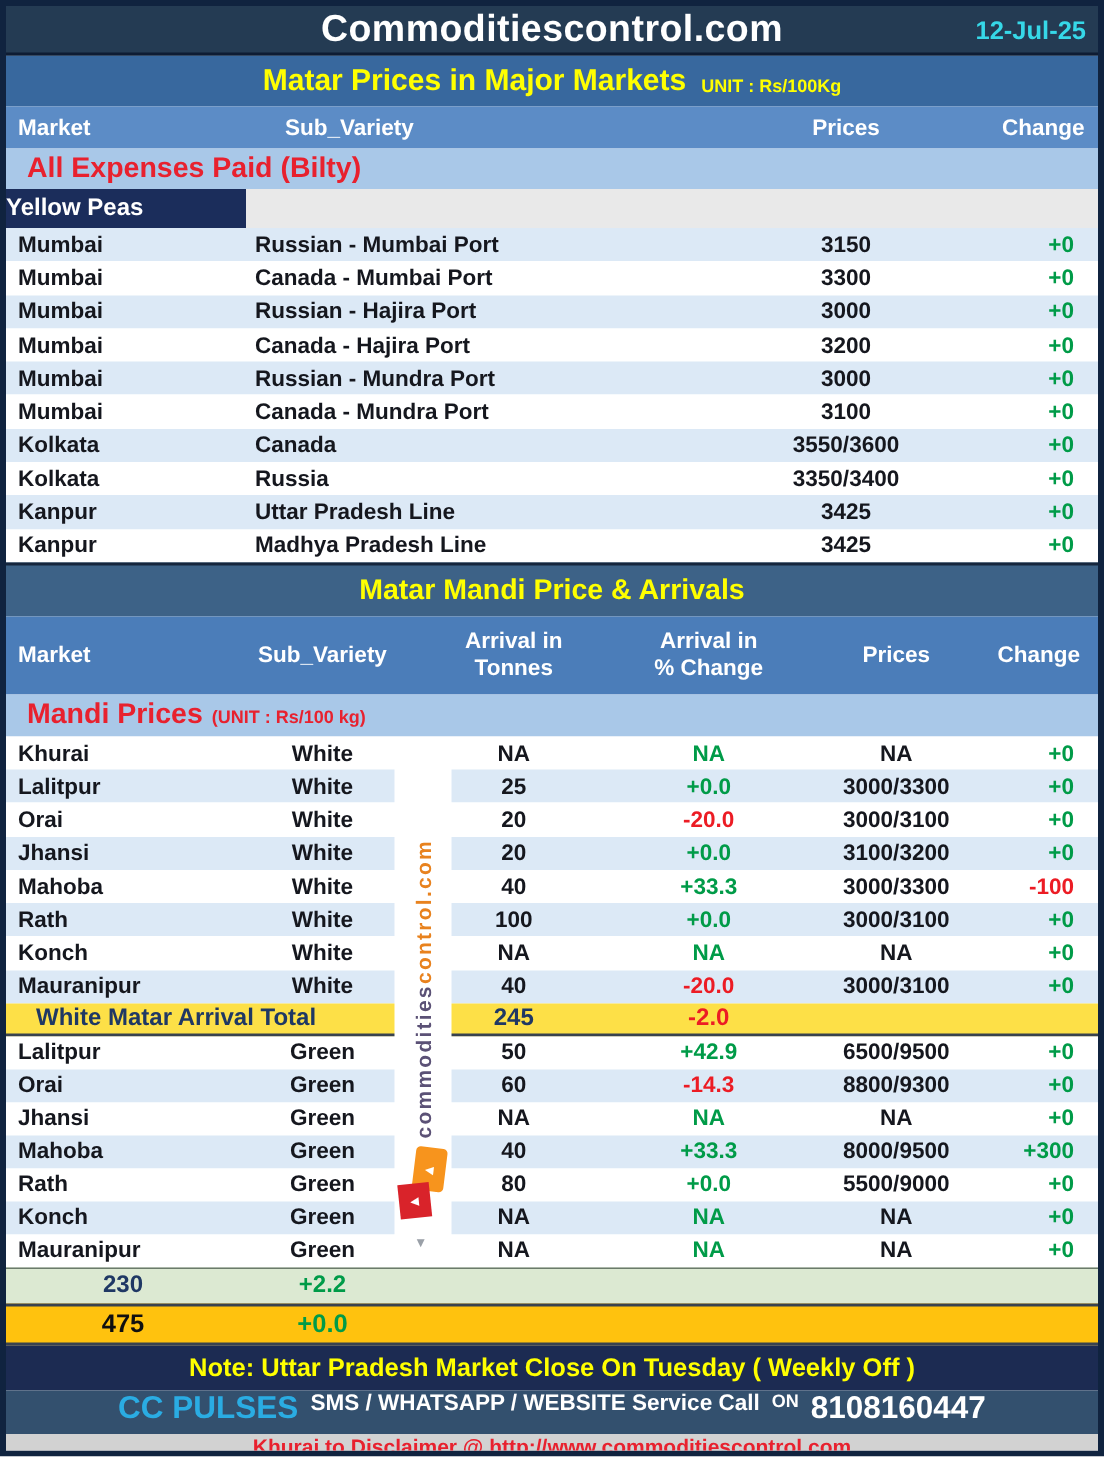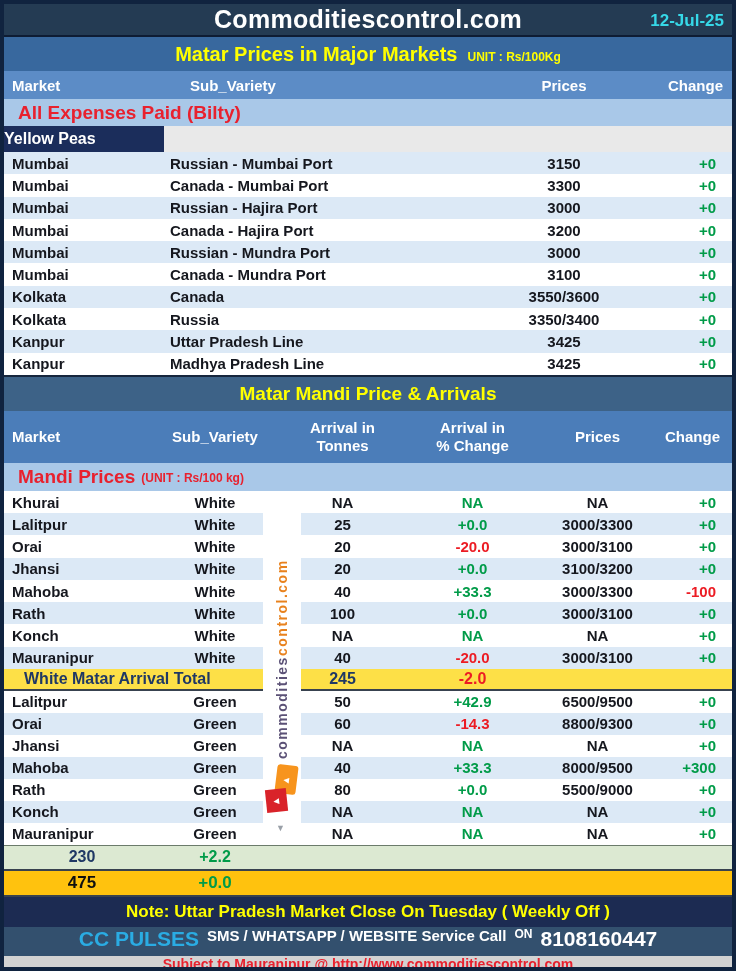--- a/index.html
+++ b/index.html
@@ -397,21 +397,21 @@
 
   <div class="note">Note: Uttar Pradesh Market Close On Tuesday ( Weekly Off )</div>
 
   <div class="ccbar">
     <span class="brand">CC PULSES</span>
     <span class="svc">SMS / WHATSAPP / WEBSITE Service Call</span>
     <span class="on">ON</span>
     <span class="phone">8108160447</span>
   </div>
 
-  <div class="disclaimer">Subject to Mauranipur @  http://www.commoditiescontrol.com</div>
+  <div class="disclaimer">Khurai to Disclaimer @  http://www.commoditiescontrol.com</div>
 
   <div class="watermark">
     <div class="wm-text">
       <span class="wm-p1">commodities</span>
         <span class="wm-p2">control.com</span>
     </div>
     <div class="wm-logo">
       <div class="sq-orange">◂</div>
       <div class="sq-red">◂</div>
       <div class="wm-arrow">▼</div>

